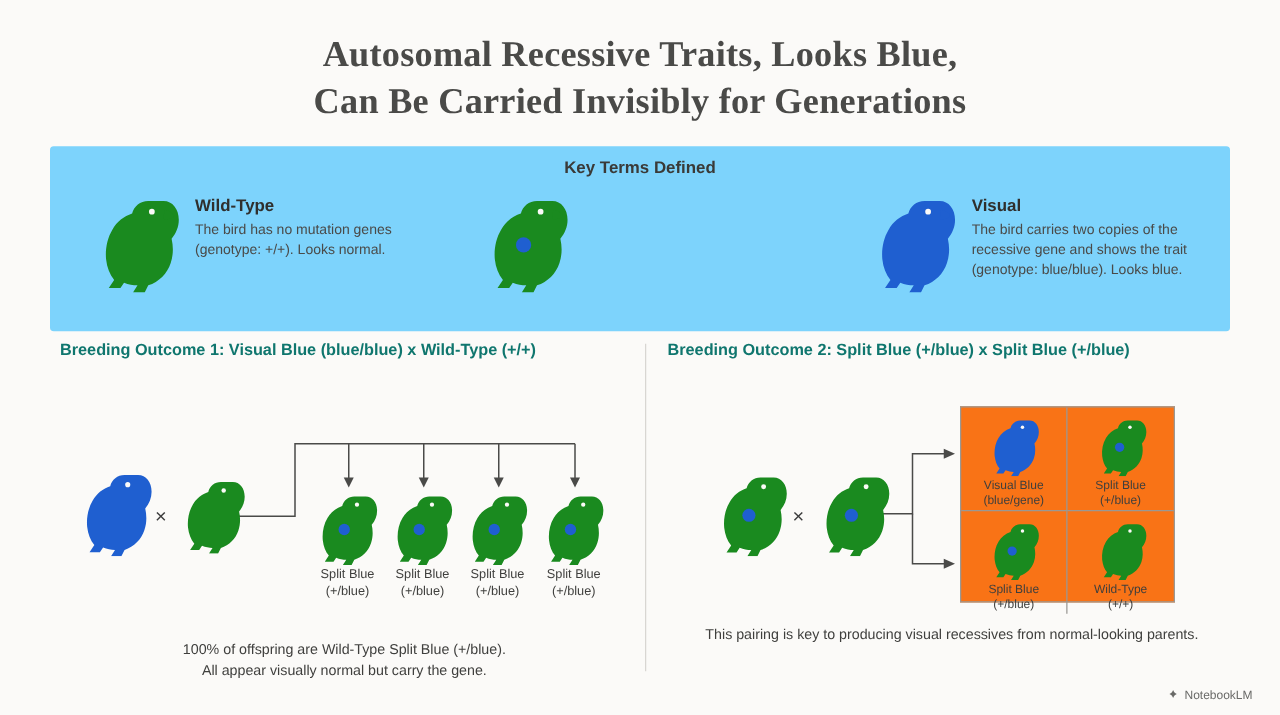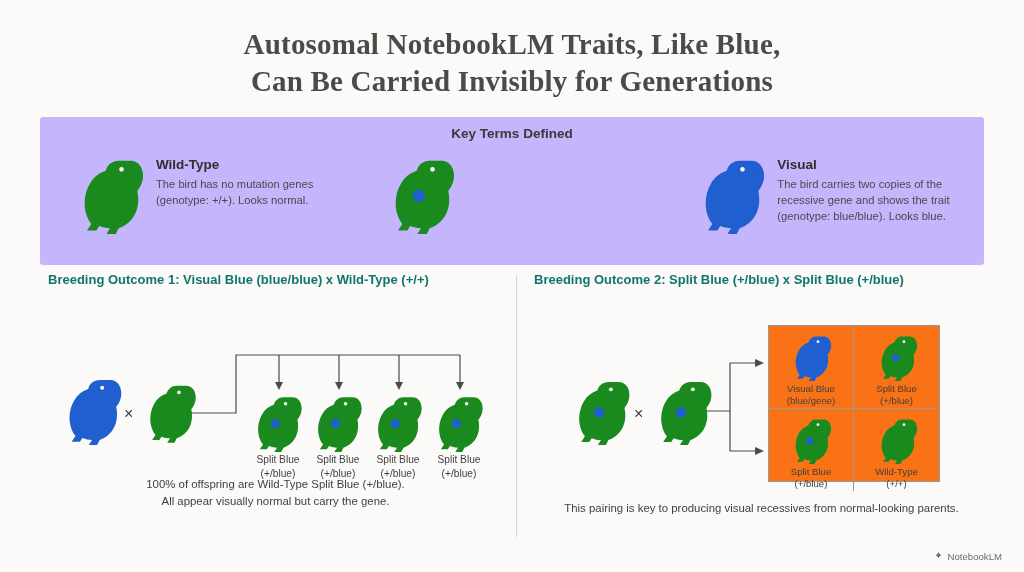--- a/index.html
+++ b/index.html
@@ -36,21 +36,21 @@
     letter-spacing: 0.2px;
   }
 
   
   .key-panel {
     position: absolute;
     left: 40px;
     top: 117px;
     width: 944px;
     height: 148px;
-    background: #c4b5fd;
+    background: #7dd3fc;
     border-radius: 3px;
   }
   .key-heading {
     text-align: center;
     font-size: 13.5px;
     font-weight: bold;
     color: #3a3a38;
     padding-top: 9px;
   }
   .key-items {
@@ -111,21 +111,21 @@
   }
 
   .caption {
     position: absolute;
     font-size: 11.4px;
     line-height: 1.5;
     text-align: center;
     color: #3f3f3d;
     width: 455px;
   }
-  .caption-left { left: 48px; top: 476px; }
+  .caption-left { left: 48px; top: 512px; }
   .caption-right { left: 534px; top: 500px; }
 
   
   .cross-area {
     position: relative;
     height: 190px;
   }
   .parent-bird {
     position: absolute;
   }
@@ -198,21 +198,21 @@
     width: 11px;
     height: 11px;
   }
 </style>
 </head>
 <body>
 
 <div class="page">
 
   <div class="title-block">
-    <div class="title-line">Autosomal NotebookLM Traits, Like Blue,</div>
+    <div class="title-line">Autosomal Recessive Traits, Looks Blue,</div>
     <div class="title-line">Can Be Carried Invisibly for Generations</div>
   </div>
 
   <div class="key-panel">
     <div class="key-heading">Key Terms Defined</div>
     <div class="key-items">
 
       <div class="key-item">
         <div class="key-bird">
           <svg viewBox="0 0 100 110" width="72" height="79" aria-hidden="true">

